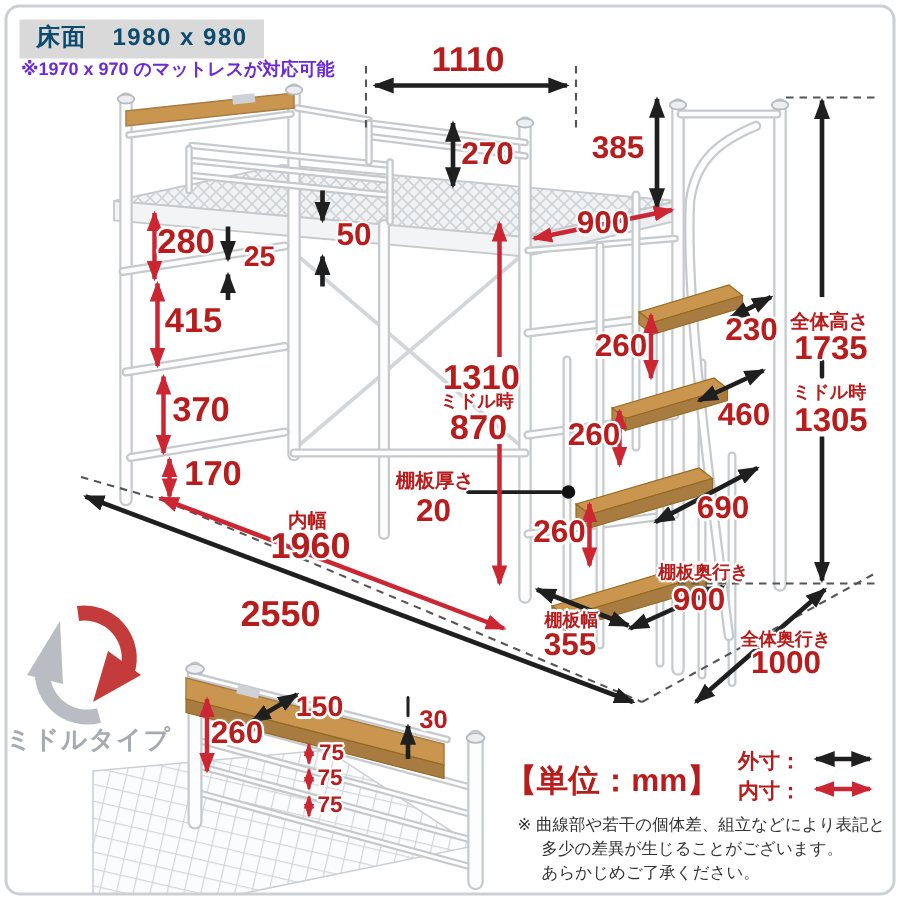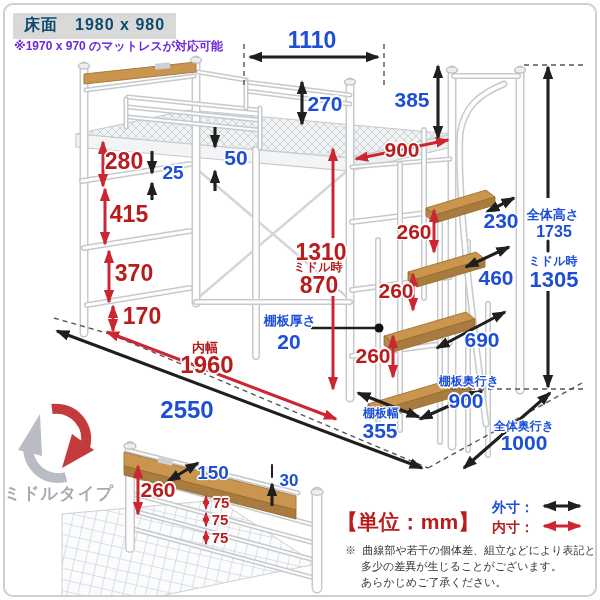--- a/index.html
+++ b/index.html
@@ -3,28 +3,28 @@
 <meta charset="utf-8">
 <style>
   html,body{margin:0;padding:0;background:#fff;}
   .stage{position:relative;width:600px;height:600px;background:#fff;overflow:hidden;
          font-family:"Liberation Sans","DejaVu Sans",sans-serif;}
   .frame-border{position:absolute;inset:3px;border:2px solid #ccd0d3;border-radius:10px;pointer-events:none;}
   svg.art{position:absolute;left:0;top:0;}
   .lbl{position:absolute;transform:translate(-50%,-50%);white-space:nowrap;font-weight:bold;line-height:1;}
   .halo{text-shadow:-1.5px 0 #fff,1.5px 0 #fff,0 -1.5px #fff,0 1.5px #fff,
         -1px -1px #fff,1px 1px #fff,-1px 1px #fff,1px -1px #fff,0 0 3px #fff;}
-  .bk{color:#1d4ed8;}
+  .bk{color:#b91c1c;}
   .rd{color:#b91c1c;}
   .typ{color:#a6abb2;letter-spacing:1px;}
   .left{transform:translate(0,-50%);}
   .hdr{position:absolute;left:13px;top:13px;background:#d9d9d9;color:#0c4a6e;
        font-size:16px;font-weight:bold;padding:2px 11px 3px;letter-spacing:1px;}
   .note{position:absolute;left:14px;top:38px;font-size:12px;font-weight:bold;color:#6d28d9;}
-  .foot{font-weight:normal;font-size:11px;color:#333;font-family:Liberation Mono, monospace;}
+  .foot{font-weight:normal;font-size:11px;color:#333;}
 </style>
 </head>
 <body>
 
 <div class="stage">
 
   <svg class="art" id="art" width="600" height="600" viewBox="0 0 600 600">
       <defs>
         <marker id="ab" viewBox="0 0 8 6" refX="7" refY="3" markerWidth="4.6" markerHeight="4.6" orient="auto-start-reverse">
           <path d="M0,0L8,3L0,6z" fill="#1f1f1f"></path>
@@ -212,21 +212,21 @@
   <div class="lbl bk halo" style="left:236px;top:157px;font-size:21px">50</div>
   <div class="lbl bk halo" style="left:173px;top:172px;font-size:19px">25</div>
   <div class="lbl bk halo" style="left:501px;top:220px;font-size:21px">230</div>
   <div class="lbl bk halo" style="left:496px;top:277px;font-size:21px">460</div>
   <div class="lbl bk halo" style="left:482px;top:339px;font-size:21px">690</div>
   <div class="lbl bk halo" style="left:469px;top:381px;font-size:12px">棚板奥行き</div>
   <div class="lbl bk halo" style="left:466px;top:400px;font-size:21px">900</div>
   <div class="lbl bk halo" style="left:381px;top:413px;font-size:12px">棚板幅</div>
   <div class="lbl bk halo" style="left:380px;top:430px;font-size:21px">355</div>
   <div class="lbl bk halo" style="left:553px;top:214px;font-size:13px">全体高さ</div>
-  <div class="lbl bk halo" style="left:554px;top:232px;font-size:16px">1735</div>
+  <div class="lbl bk halo" style="left:554px;top:232px;font-size:22px">1735</div>
   <div class="lbl bk halo" style="left:553px;top:261px;font-size:12px">ミドル時</div>
   <div class="lbl bk halo" style="left:554px;top:280px;font-size:22px">1305</div>
   <div class="lbl bk halo" style="left:187px;top:410px;font-size:24px">2550</div>
   <div class="lbl bk halo" style="left:524px;top:426px;font-size:12px">全体奥行き</div>
   <div class="lbl bk halo" style="left:524px;top:442px;font-size:21px">1000</div>
   <div class="lbl bk halo" style="left:290px;top:320px;font-size:13px">棚板厚さ</div>
   <div class="lbl bk halo" style="left:289px;top:341px;font-size:21px">20</div>
 
   <div class="lbl rd halo" style="left:402px;top:149px;font-size:21px">900</div>
   <div class="lbl rd halo" style="left:124px;top:161px;font-size:23px">280</div>

